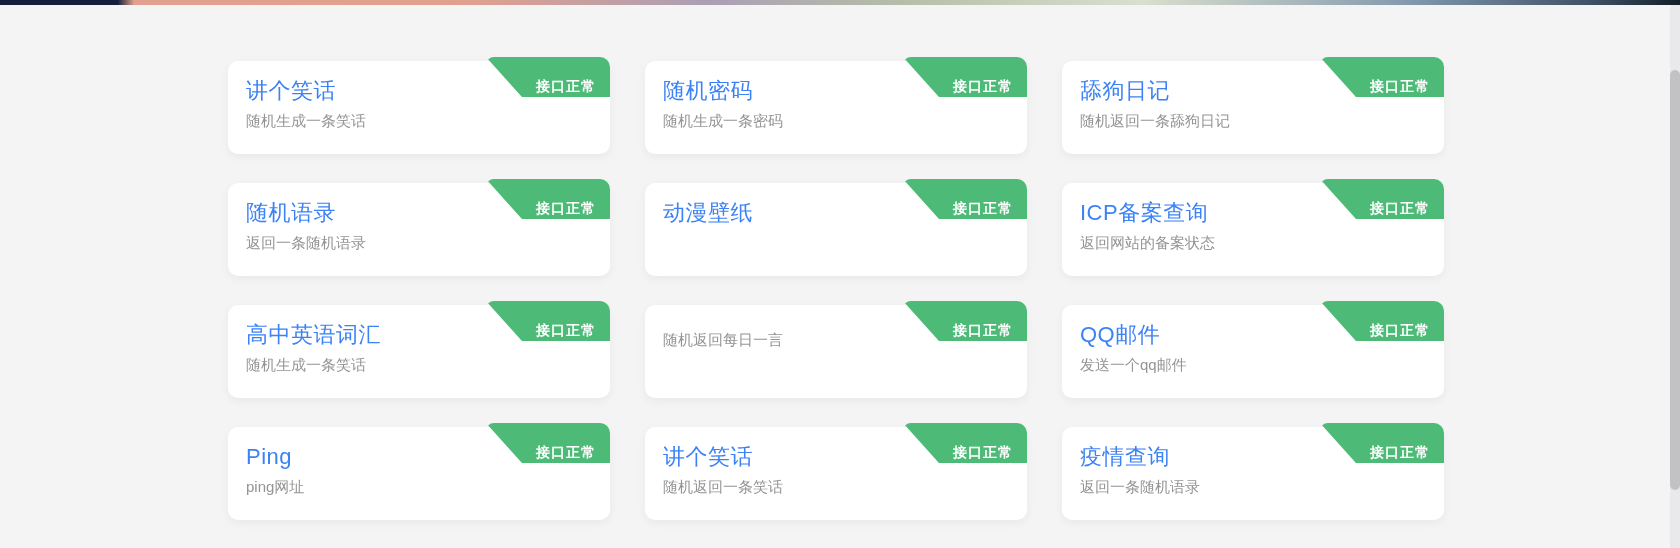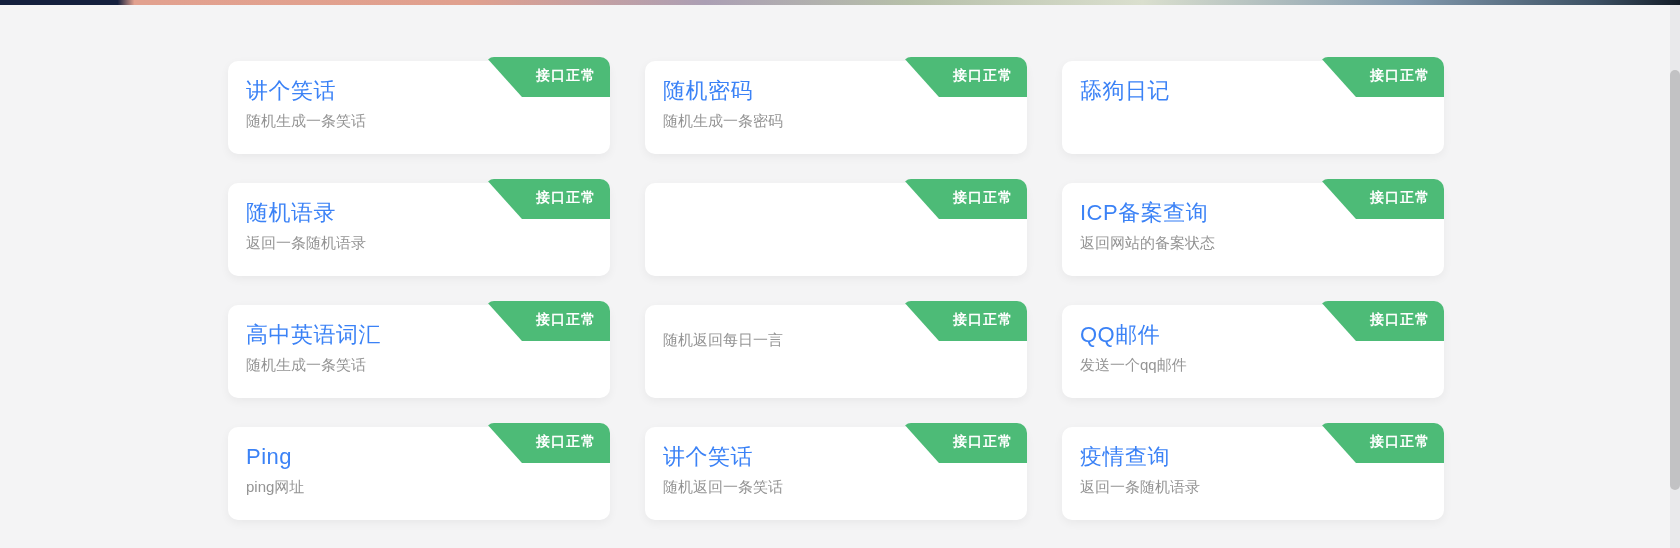--- a/index.html
+++ b/index.html
@@ -53,22 +53,23 @@
     white-space: nowrap;
   }
   .ribbon {
     position: absolute;
     top: -4px; right: 0;
     width: 124px; height: 40px;
     background: #4dbb77;
     border-radius: 8px 10px 0 6px;
     clip-path: polygon(0 0, 100% 0, 100% 100%, 29% 100%);
     display: flex;
+    align-items: center;
     justify-content: flex-end;
-    padding: 10px 14px 0 0;
+    padding: 20px 14px 0 0;
   }
   .ribbon-label {
     color: #ffffff;
     font-size: 14px;
     font-weight: bold;
     letter-spacing: 1px;
     white-space: nowrap;
   }
   .scrollbar-track {
     position: absolute;
@@ -105,34 +106,36 @@
     </div>
     <div class="card-title">随机密码</div>
     <div class="card-desc">随机生成一条密码</div>
   </div>
 
   <div class="card">
     <div class="ribbon">
       <span class="ribbon-label">接口正常</span>
     </div>
     <div class="card-title">舔狗日记</div>
+    <div class="card-desc">随机返回一条舔狗日记</div>
   </div>
 
   <div class="card">
     <div class="ribbon">
       <span class="ribbon-label">接口正常</span>
     </div>
     <div class="card-title">随机语录</div>
     <div class="card-desc">返回一条随机语录</div>
   </div>
 
   <div class="card">
     <div class="ribbon">
       <span class="ribbon-label">接口正常</span>
     </div>
+    <div class="card-title">动漫壁纸</div>
   </div>
 
   <div class="card">
     <div class="ribbon">
       <span class="ribbon-label">接口正常</span>
     </div>
     <div class="card-title">ICP备案查询</div>
     <div class="card-desc">返回网站的备案状态</div>
   </div>
 

